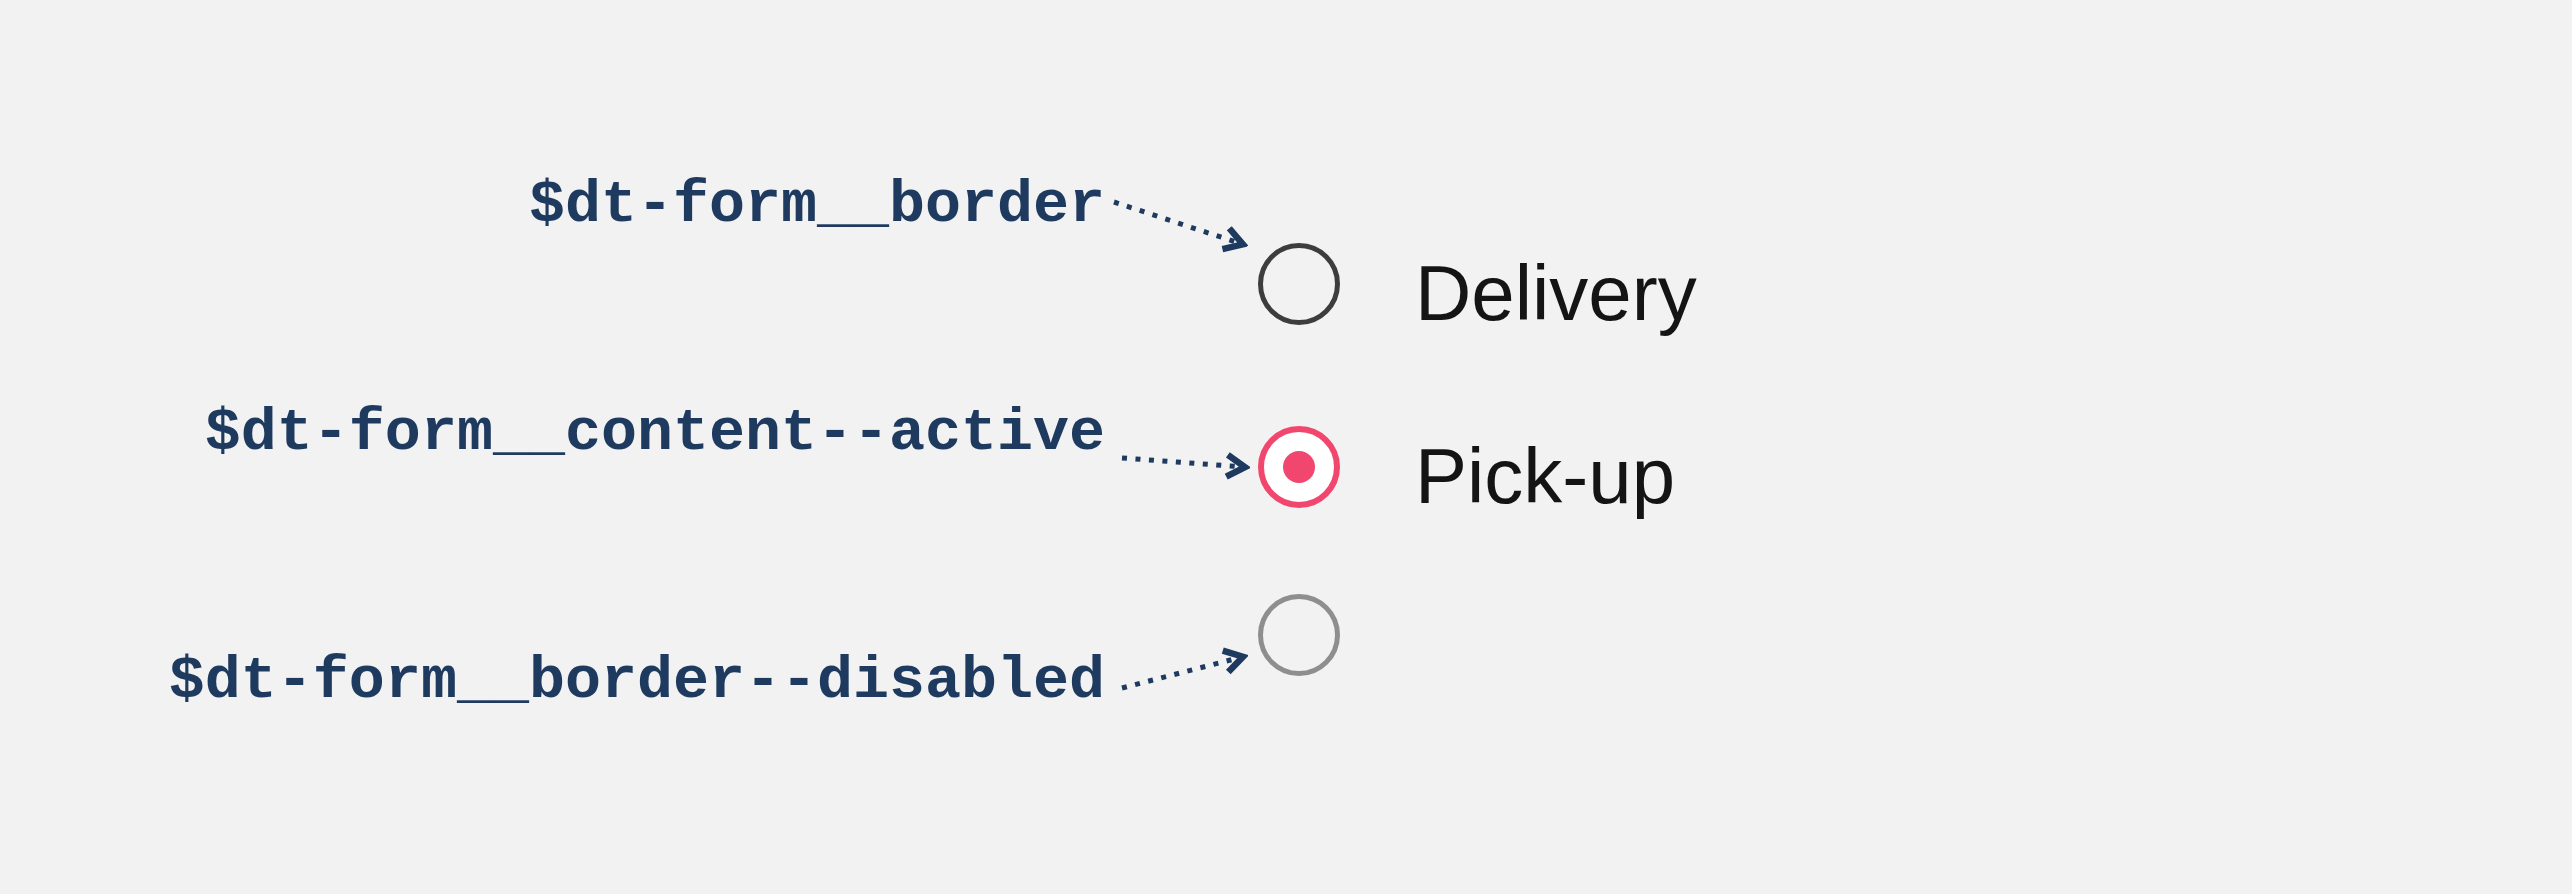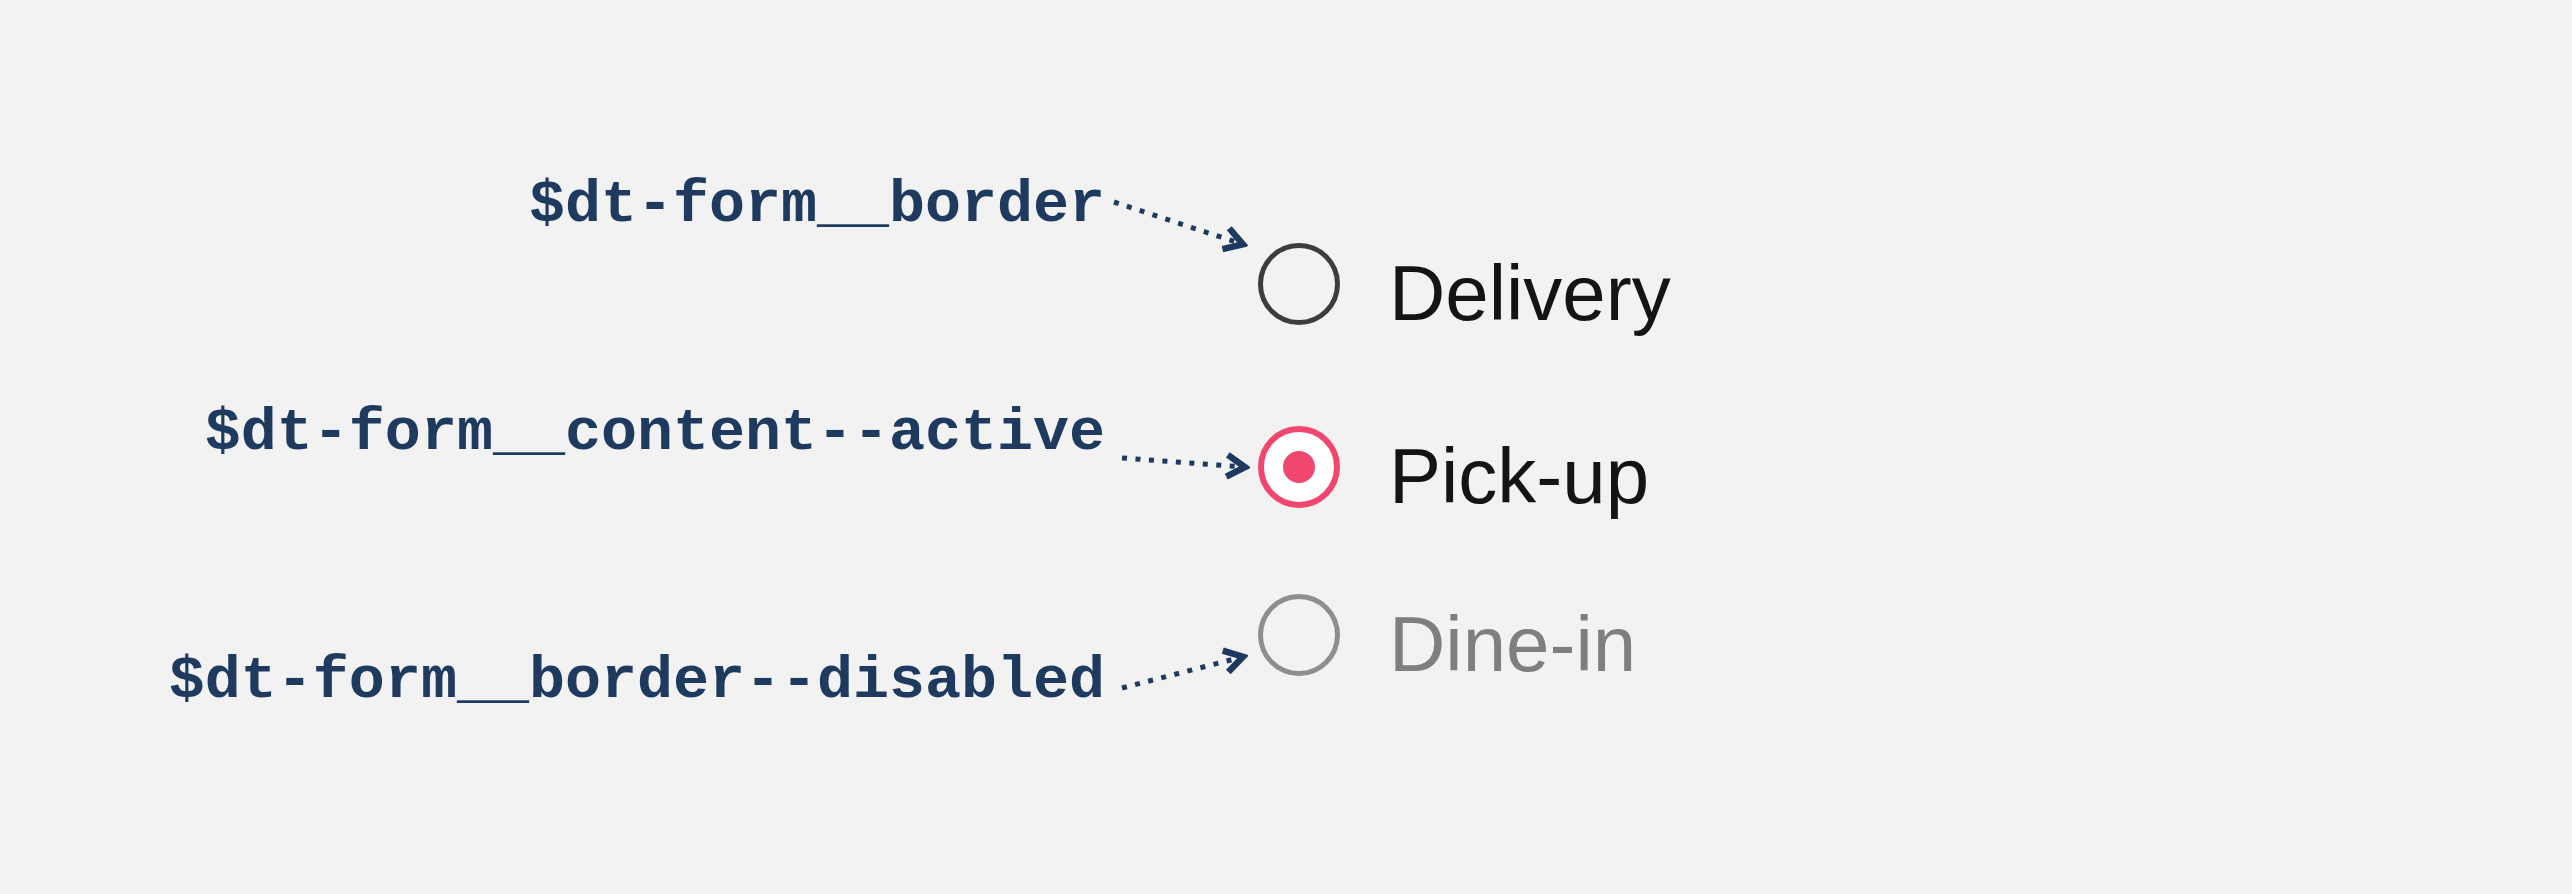--- a/index.html
+++ b/index.html
@@ -37,21 +37,21 @@
   .arrow.a2 { left: 1118px; top: 448px; }
   .arrow.a3 { left: 1118px; top: 640px; }
 
   
   .radio-row {
     position: absolute;
     left: 1258px;
     height: 84px;
     display: flex;
     align-items: center;
-    gap: 49px;
+    gap: 75px;
   }
   .radio-row.r1 { top: 242px; }
   .radio-row.r2 { top: 425px; justify-content: space-between; }
   .radio-row.r3 { top: 593px; }
 
   .radio {
     box-sizing: border-box;
     width: 82px;
     height: 82px;
     border-radius: 50%;
@@ -123,16 +123,15 @@
 
   <div class="radio-row r2">
     <div class="radio active">
       <div class="dot"></div>
     </div>
     <div class="rlabel">Pick-up</div>
   </div>
 
   <div class="radio-row r3">
     <div class="radio disabled"></div>
-    <div class="rlabel disabled">Dine-in</div>
   </div>
 
 </div>
 
 </body></html>

